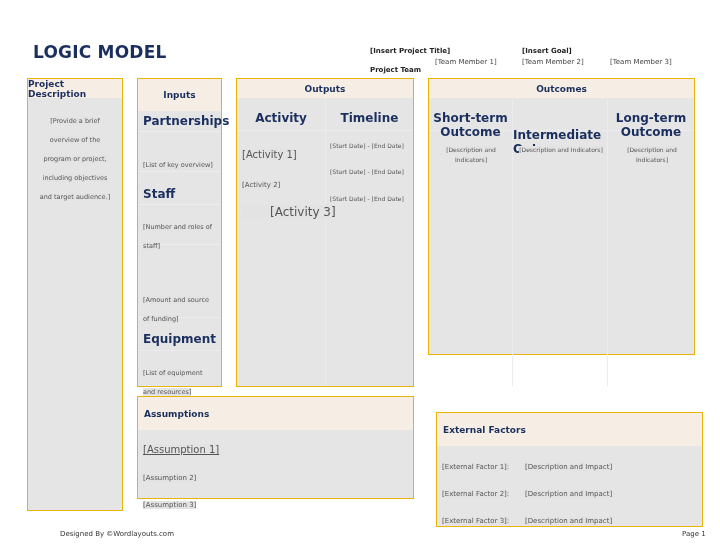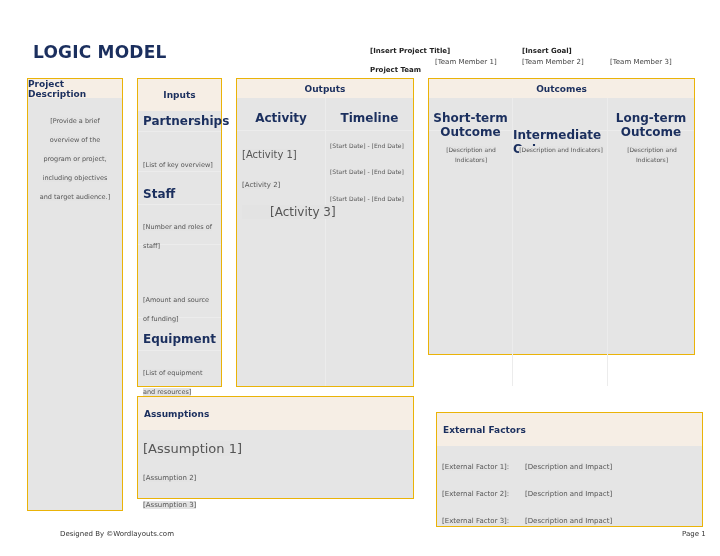--- a/index.html
+++ b/index.html
@@ -85,21 +85,21 @@
   <div class="abs sub" style="left:84px; top:49px; width:94px; text-align:left;">Intermediate Outcome</div>
   <div class="abs sub" style="left:179px; top:32px; width:86px; text-align:center;">Long-term Outcome</div>
 
   <div class="abs" style="left:10px; top:64px; width:64px; text-align:center; line-height:7px;"><span class="ph" style="font-size:6px; line-height:7px;">[Description and Indicators]</span></div>
   <div class="abs" style="left:86px; top:64px; width:92px; text-align:center; line-height:7px;"><span class="ph" style="font-size:6px; line-height:7px;">[Description and Indicators]</span></div>
   <div class="abs" style="left:192px; top:64px; width:62px; text-align:center; line-height:7px;"><span class="ph" style="font-size:6px; line-height:7px;">[Description and Indicators]</span></div>
 </div>
 
 <div class="abs panel" style="left:137px; top:396px; width:277px; height:103px;">
   <div class="hdr left" style="height:33px;">Assumptions</div>
-  <div class="abs" style="left:5px; top:41px;"><span class="ph" style="font-size:13px;">[Assumption 1]</span></div>
+  <div class="abs" style="left:5px; top:41px;"><span class="ph" style="font-size:10px;text-decoration:underline;">[Assumption 1]</span></div>
   <div class="abs" style="left:5px; top:68px;"><span class="ph" style="font-size:7px;">[Assumption 2]</span></div>
   <div class="abs" style="left:5px; top:95px;"><span class="ph" style="font-size:7px;">[Assumption 3]</span></div>
 </div>
 
 <div class="abs panel" style="left:436px; top:396px; width:267px; height:115px;margin-top:16px;">
   <div class="hdr left" style="height:33px;">External Factors</div>
   <div class="abs" style="left:5px; top:41px;"><span class="ph" style="font-size:7px;">[External Factor 1]:</span></div>
   <div class="abs" style="left:88px; top:41px;"><span class="ph" style="font-size:7px;">[Description and Impact]</span></div>
   <div class="abs" style="left:5px; top:68px;"><span class="ph" style="font-size:7px;">[External Factor 2]:</span></div>
   <div class="abs" style="left:88px; top:68px;"><span class="ph" style="font-size:7px;">[Description and Impact]</span></div>

